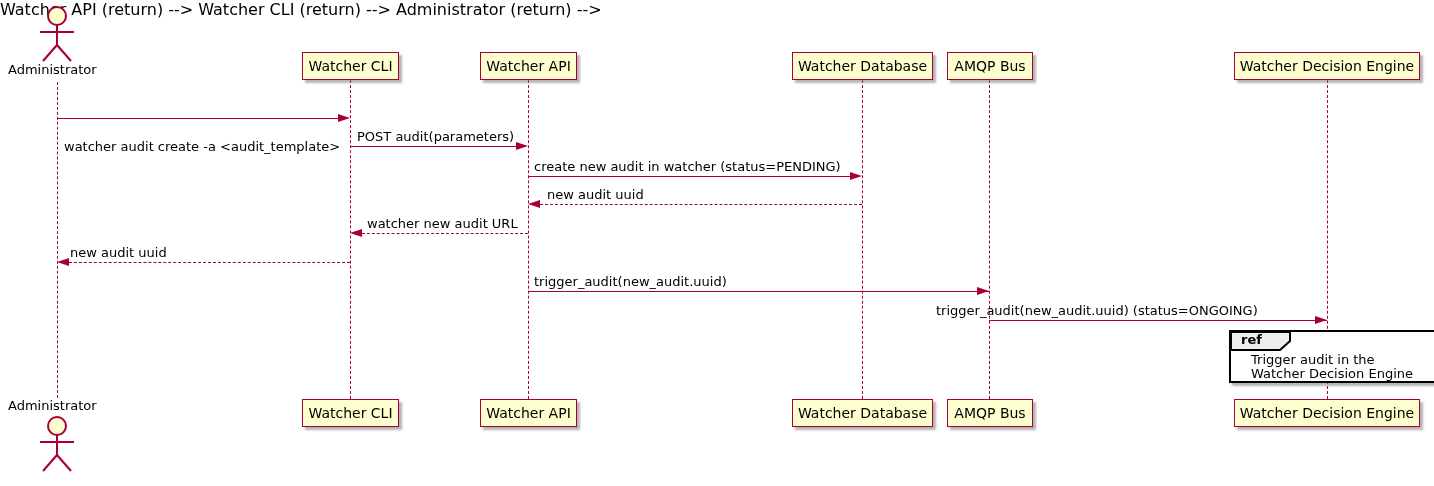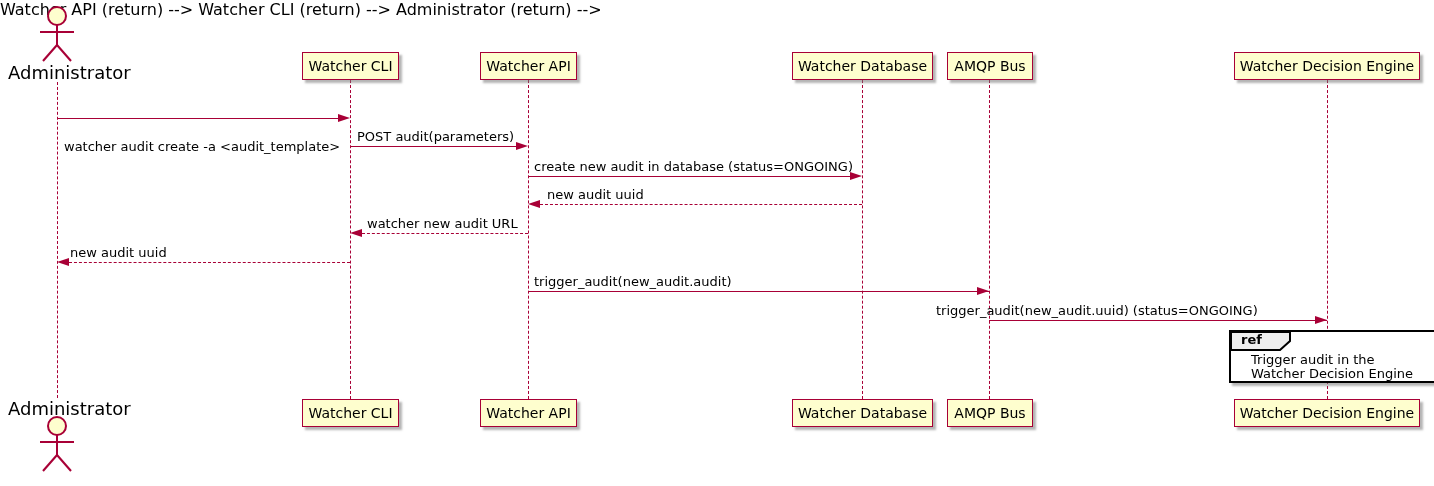--- a/index.html
+++ b/index.html
@@ -48,21 +48,21 @@
     border-top:4.5px solid transparent;
     border-bottom:4.5px solid transparent;
   }
   .ah.right{border-left:12px solid #A80036;}
   .ah.left{border-right:12px solid #A80036;}
   
   .actor-label{
     position:absolute;
     width:98px;
     text-align:left;
-    font-size:18px;
+    font-size:13px;
     white-space:nowrap;
   }
   .actor-fig{position:absolute;}
   
   .refbox{
     position:absolute;
     background:#ffffff;
     border:2px solid #000000;
     box-shadow:3px 3px 2px rgba(120,120,120,.55);
     box-sizing:border-box;
@@ -133,41 +133,41 @@
   <div class="msg-label" style="left:64px;top:101px;margin-top:38px;">watcher audit create -a &lt;audit_template&gt;</div>
   <div class="mline" style="left:57px;top:118px;width:283px;"></div>
   <div class="ah right" style="left:338px;top:113.5px;"></div>
 
   
   <div class="msg-label" style="left:357px;top:129px;">POST audit(parameters)</div>
   <div class="mline" style="left:350px;top:146px;width:168px;"></div>
   <div class="ah right" style="left:516px;top:141.5px;"></div>
 
   
-  <div class="msg-label" style="left:534px;top:159px;">create new audit in database (status=ONGOING)</div>
+  <div class="msg-label" style="left:534px;top:159px;">create new audit in watcher (status=PENDING)</div>
   <div class="mline" style="left:528px;top:176px;width:324px;"></div>
   <div class="ah right" style="left:850px;top:171.5px;"></div>
 
    Watcher API (return) --&gt;
   <div class="msg-label" style="left:547px;top:187px;">new audit uuid</div>
   <div class="mline dashed" style="left:540px;top:204px;width:322px;"></div>
   <div class="ah left" style="left:528px;top:199.5px;"></div>
 
    Watcher CLI (return) --&gt;
   <div class="msg-label" style="left:367px;top:216px;">watcher new audit URL</div>
   <div class="mline dashed" style="left:362px;top:233px;width:166px;"></div>
   <div class="ah left" style="left:350px;top:228.5px;"></div>
 
    Administrator (return) --&gt;
   <div class="msg-label" style="left:70px;top:245px;">new audit uuid</div>
   <div class="mline dashed" style="left:69px;top:262px;width:281px;"></div>
   <div class="ah left" style="left:57px;top:257.5px;"></div>
 
   
-  <div class="msg-label" style="left:534px;top:274px;">trigger_audit(new_audit.audit)</div>
+  <div class="msg-label" style="left:534px;top:274px;">trigger_audit(new_audit.uuid)</div>
   <div class="mline" style="left:528px;top:291px;width:461px;"></div>
   <div class="ah right" style="left:977px;top:286.5px;"></div>
 
   
   <div class="msg-label" style="left:936px;top:303px;">trigger_audit(new_audit.uuid) (status=ONGOING)</div>
   <div class="mline" style="left:989px;top:320px;width:338px;"></div>
   <div class="ah right" style="left:1315px;top:315.5px;"></div>
 
   
   <div class="refbox" style="left:1229px;top:330px;width:208px;height:53px;">

